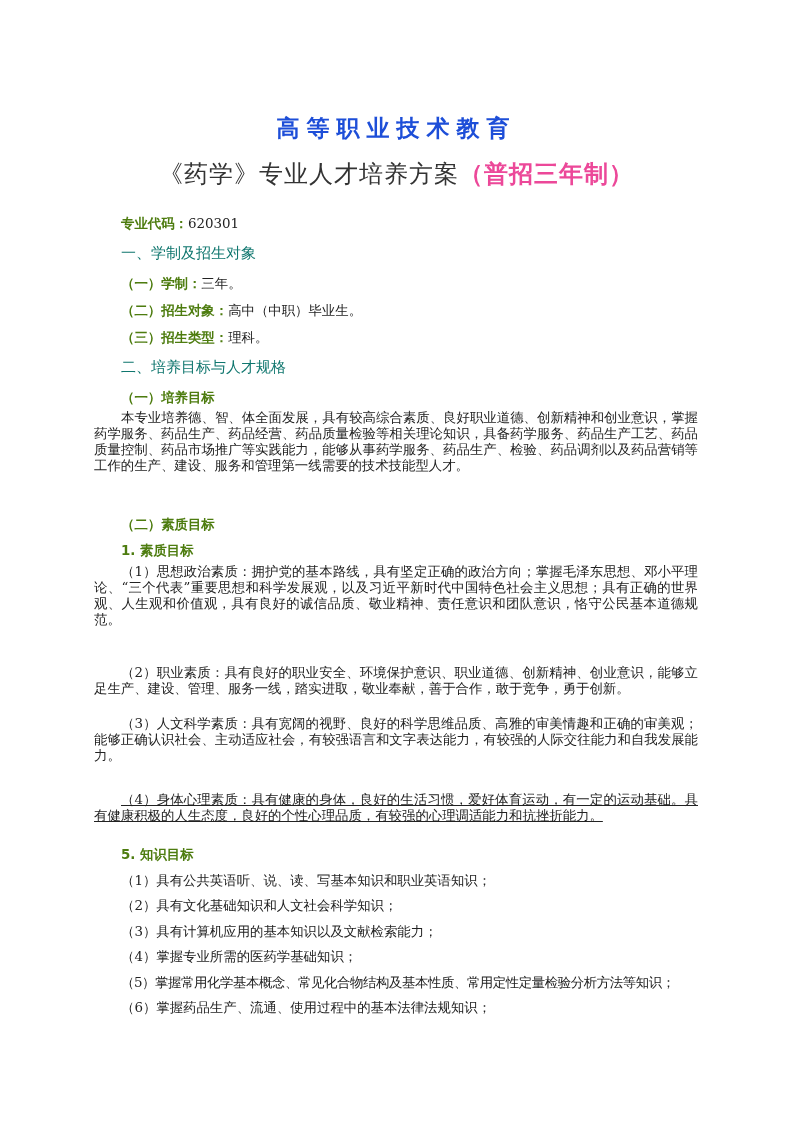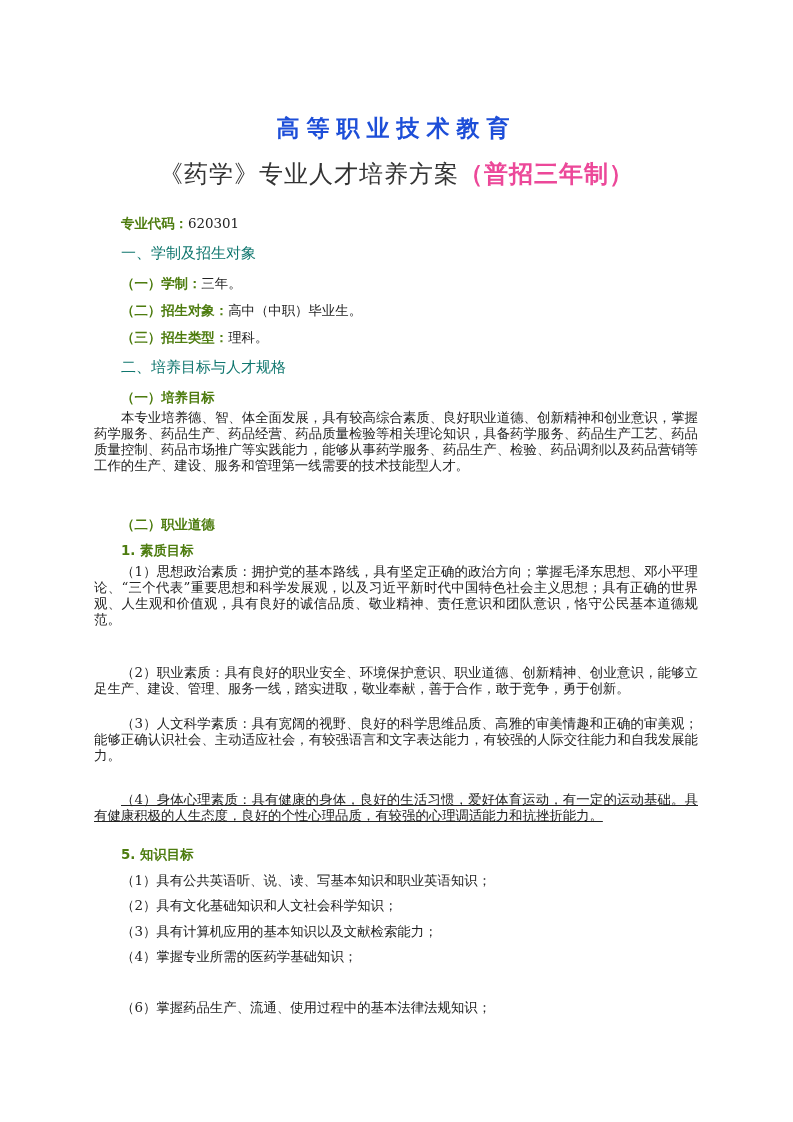--- a/index.html
+++ b/index.html
@@ -43,29 +43,30 @@
   </div>
   <div class="line" style="left:121px; top:329px;">
     <span class="b">（三）招生类型：</span><span>理科。</span>
   </div>
 
   <div class="line h1" style="left:121px; top:358px;">二、培养目标与人才规格</div>
 
   <div class="line b" style="left:121px; top:389px;">（一）培养目标</div>
   <div class="para" style="top:410px;">本专业培养德、智、体全面发展，具有较高综合素质、良好职业道德、创新精神和创业意识，掌握药学服务、药品生产、药品经营、药品质量检验等相关理论知识，具备药学服务、药品生产工艺、药品质量控制、药品市场推广等实践能力，能够从事药学服务、药品生产、检验、药品调剂以及药品营销等工作的生产、建设、服务和管理第一线需要的技术技能型人才。</div>
 
-  <div class="line b" style="left:121px; top:516px;">（二）职业道德</div>
+  <div class="line b" style="left:121px; top:516px;">（二）素质目标</div>
   <div class="line b" style="left:121px; top:542px;">1. 素质目标</div>
 
   <div class="para" style="top:564px;">（1）思想政治素质：拥护党的基本路线，具有坚定正确的政治方向；掌握毛泽东思想、邓小平理论、“三个代表”重要思想和科学发展观，以及习近平新时代中国特色社会主义思想；具有正确的世界观、人生观和价值观，具有良好的诚信品质、敬业精神、责任意识和团队意识，恪守公民基本道德规范。</div>
   <div class="para" style="top:665px;">（2）职业素质：具有良好的职业安全、环境保护意识、职业道德、创新精神、创业意识，能够立足生产、建设、管理、服务一线，踏实进取，敬业奉献，善于合作，敢于竞争，勇于创新。</div>
   <div class="para" style="top:716px;">（3）人文科学素质：具有宽阔的视野、良好的科学思维品质、高雅的审美情趣和正确的审美观；能够正确认识社会、主动适应社会，有较强语言和文字表达能力，有较强的人际交往能力和自我发展能力。</div>
   <div class="para" style="top:792px;text-decoration:underline;">（4）身体心理素质：具有健康的身体，良好的生活习惯，爱好体育运动，有一定的运动基础。具有健康积极的人生态度，良好的个性心理品质，有较强的心理调适能力和抗挫折能力。</div>
 
   <div class="line b" style="left:121px; top:846px;">5. 知识目标</div>
 
   <div class="line" style="left:121px; top:872px;">（1）具有公共英语听、说、读、写基本知识和职业英语知识；</div>
   <div class="line" style="left:121px; top:897px;">（2）具有文化基础知识和人文社会科学知识；</div>
   <div class="line" style="left:121px; top:923px;">（3）具有计算机应用的基本知识以及文献检索能力；</div>
   <div class="line" style="left:121px; top:948px;">（4）掌握专业所需的医药学基础知识；</div>
+  <div class="line" style="left:121px; top:974px; letter-spacing:-0.4px;">（5）掌握常用化学基本概念、常见化合物结构及基本性质、常用定性定量检验分析方法等知识；</div>
   <div class="line" style="left:121px; top:999px;">（6）掌握药品生产、流通、使用过程中的基本法律法规知识；</div>
 
 </div>
 
 </body></html>

